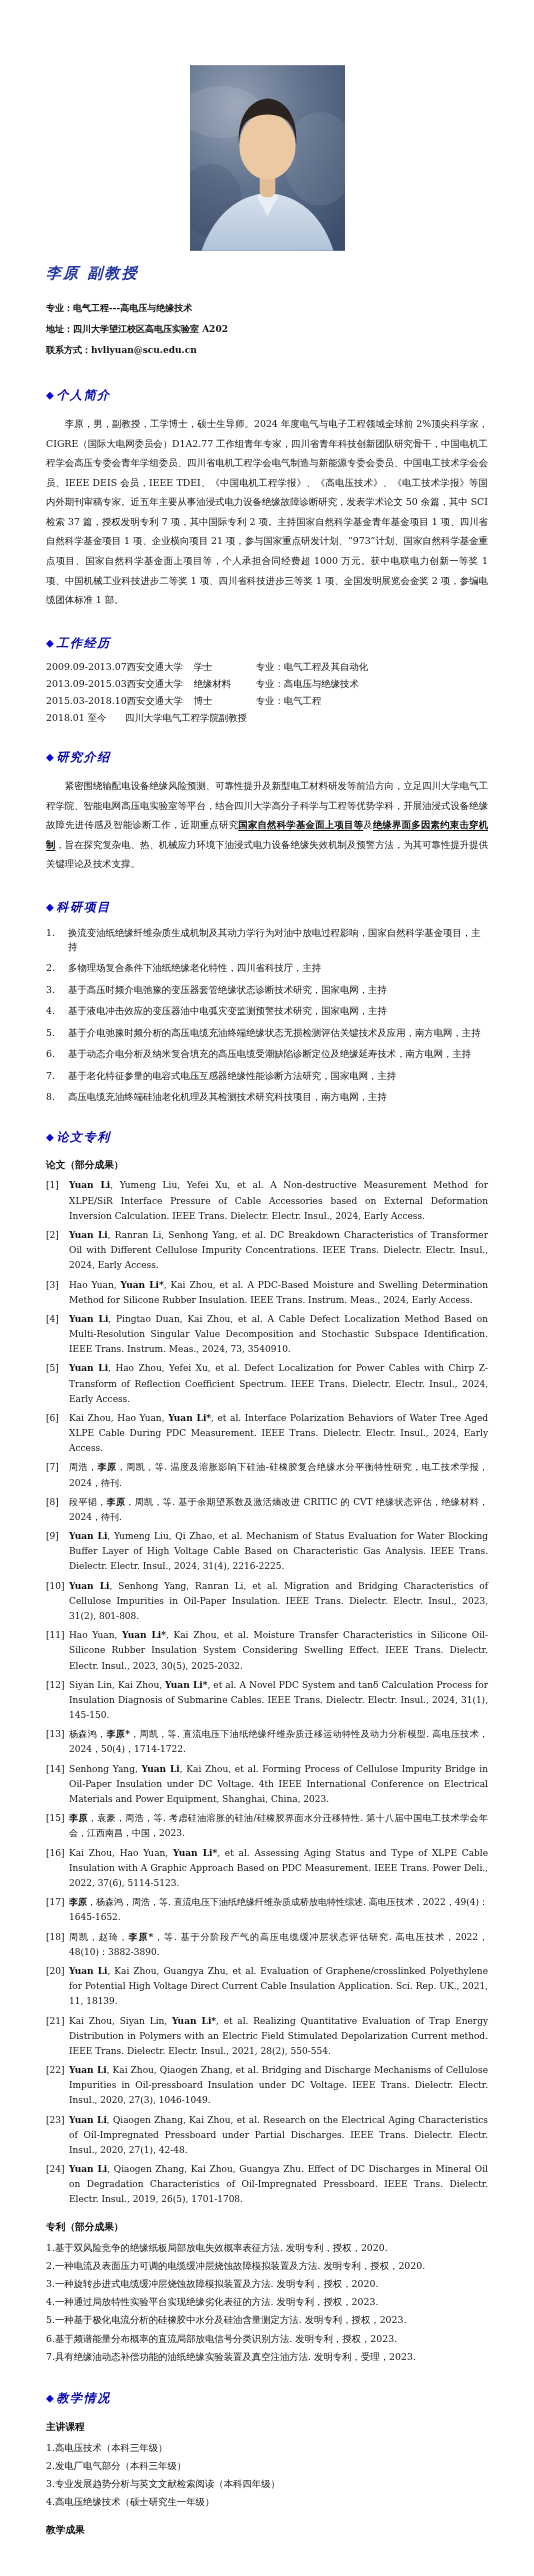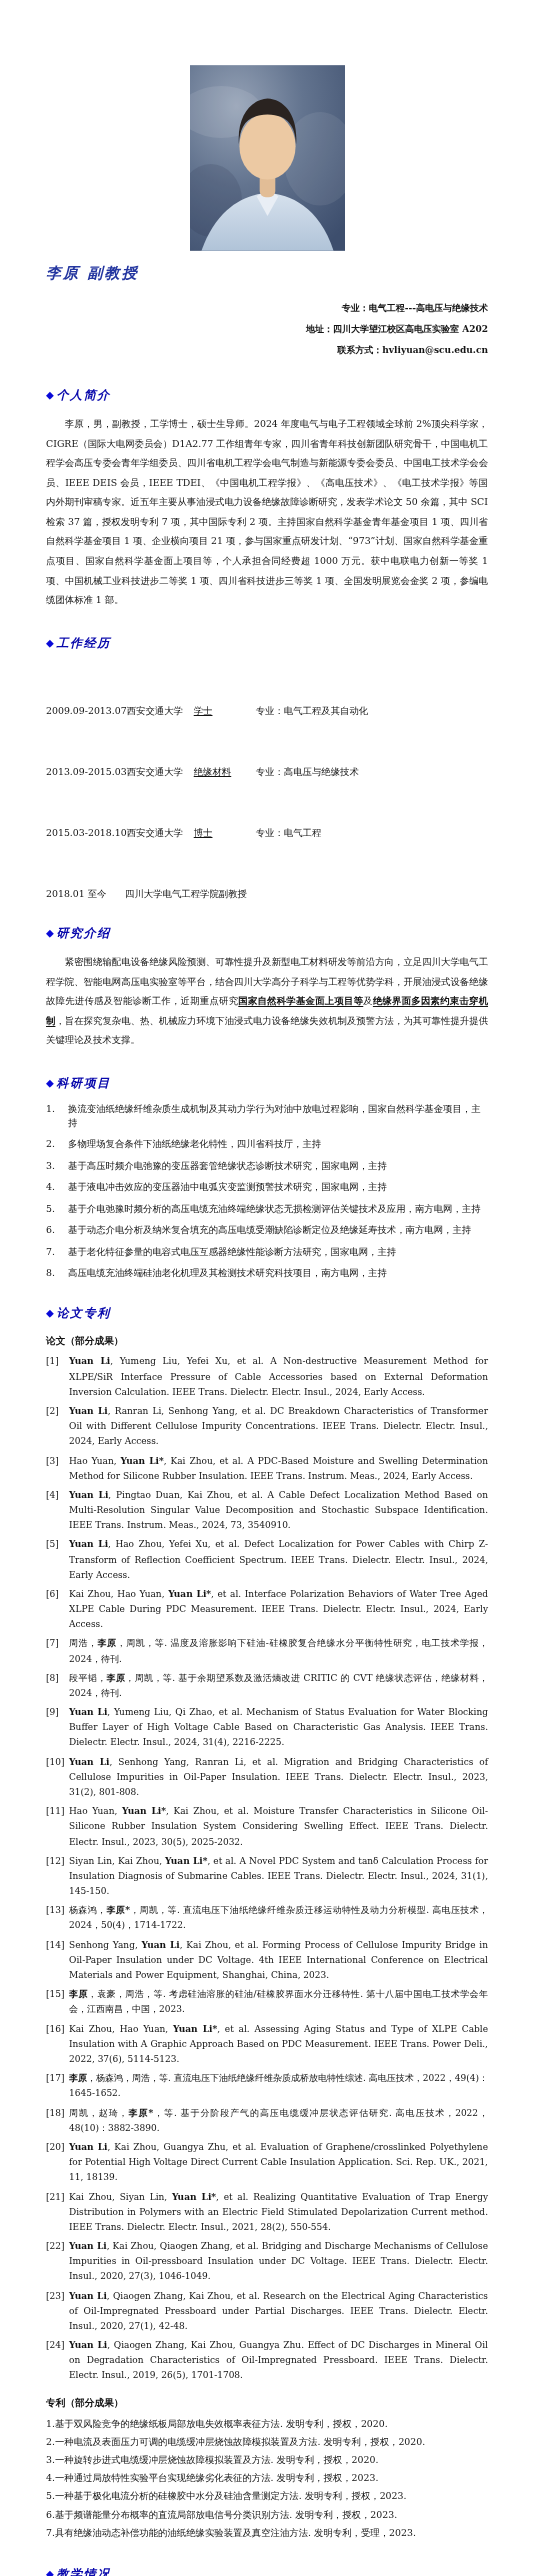--- a/index.html
+++ b/index.html
@@ -4,38 +4,38 @@
 <style>
   html,body{margin:0;padding:0;background:#ffffff;}
   body{font-family:"DejaVu Serif","Liberation Serif",serif;color:#121212;}
   .page{width:534px;min-height:2576px;margin:0 auto;box-sizing:border-box;padding:0 46px 31px 46px;background:#fff;}
 
   
   .photo-wrap{padding-top:65px;text-align:center;}
   .photo{width:155px;height:186px;display:inline-block;vertical-align:top;}
   .name{ text-align:left;color:#2436a0;font-size:15px;font-weight:bold;font-style:italic;
          letter-spacing:2.1px;margin:12.5px 0 15.7px 0;}
-  .contact{text-align:right;font-weight:bold;font-size:9px;line-height:2.35;color:#151515;}
+  .contact{text-align:left;font-weight:bold;font-size:9px;line-height:2.35;color:#151515;}
 
   
   .sec-title{color:#0909ac;font-size:12px;font-weight:bold;font-style:italic;
              letter-spacing:1.6px;margin:25px 0 10.4px 0;font-family:Liberation Mono, monospace;}
   .sec-title .diamond{font-style:normal;font-size:13px;margin-right:1px;color:#0909d8;}
 
   
   .para{font-size:9.4px;line-height:2.08;text-align:justify;text-indent:2em;margin:0;}
   .useg{font-weight:bold;text-decoration:underline;text-underline-offset:1.6px;}
 
   
   .career{font-size:9.4px;line-height:1.1;margin-top:3.1px;}
   .we-row{margin-bottom:6.8px;}
-  .we-row span{display:inline-block;margin-top:44px;}
+  .we-row span{display:inline-block;}
   .we-period{min-width:79px;}
   .we-org{min-width:67px;}
-  .we-degree{min-width:62px;text-decoration:underline;}
+  .we-degree{min-width:62px;}
 
   
   .proj-list{font-size:9.4px;margin-top:2.1px;}
   .proj-item{display:flex;line-height:1.45;margin-bottom:7.8px;}
   .proj-item .li-num{flex:0 0 22px;}
 
   
   .sub-label{font-weight:bold;font-size:9.7px;margin:13.6px 0 6.3px 0;}
   .ref{display:flex;font-size:9px;line-height:1.68;margin-bottom:4.2px;}
   .ref-num{flex:0 0 23px;}

